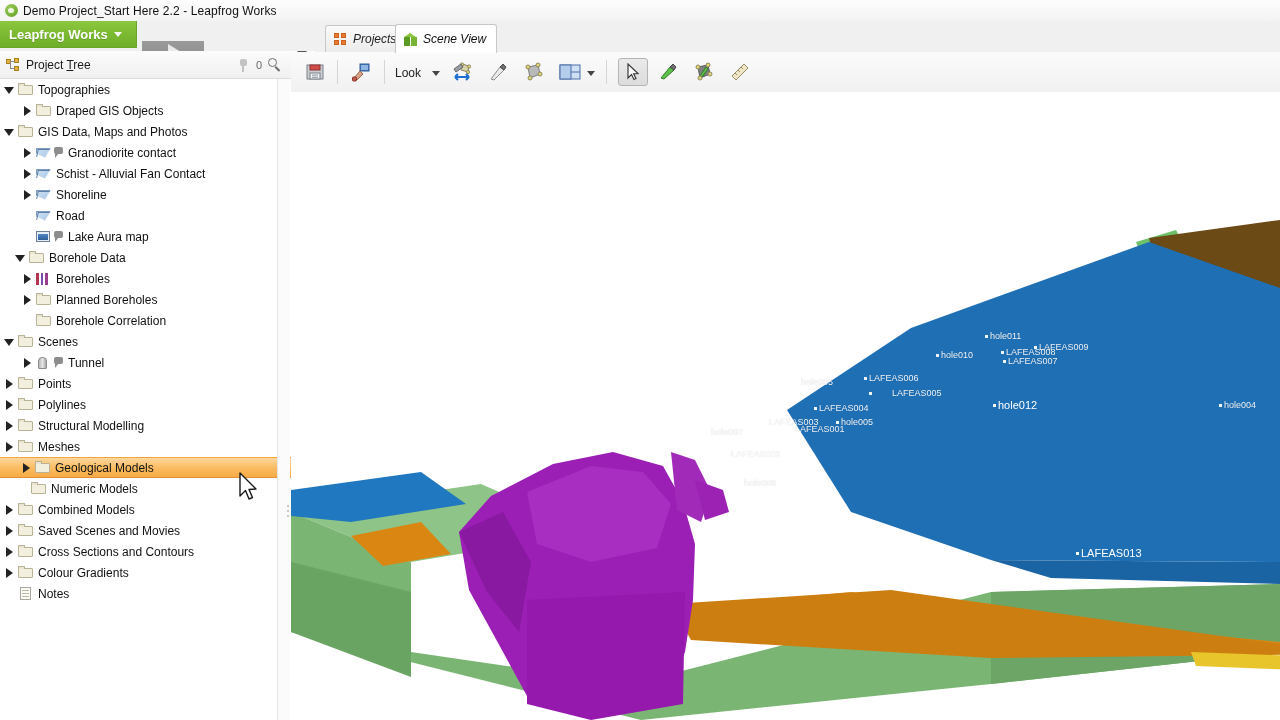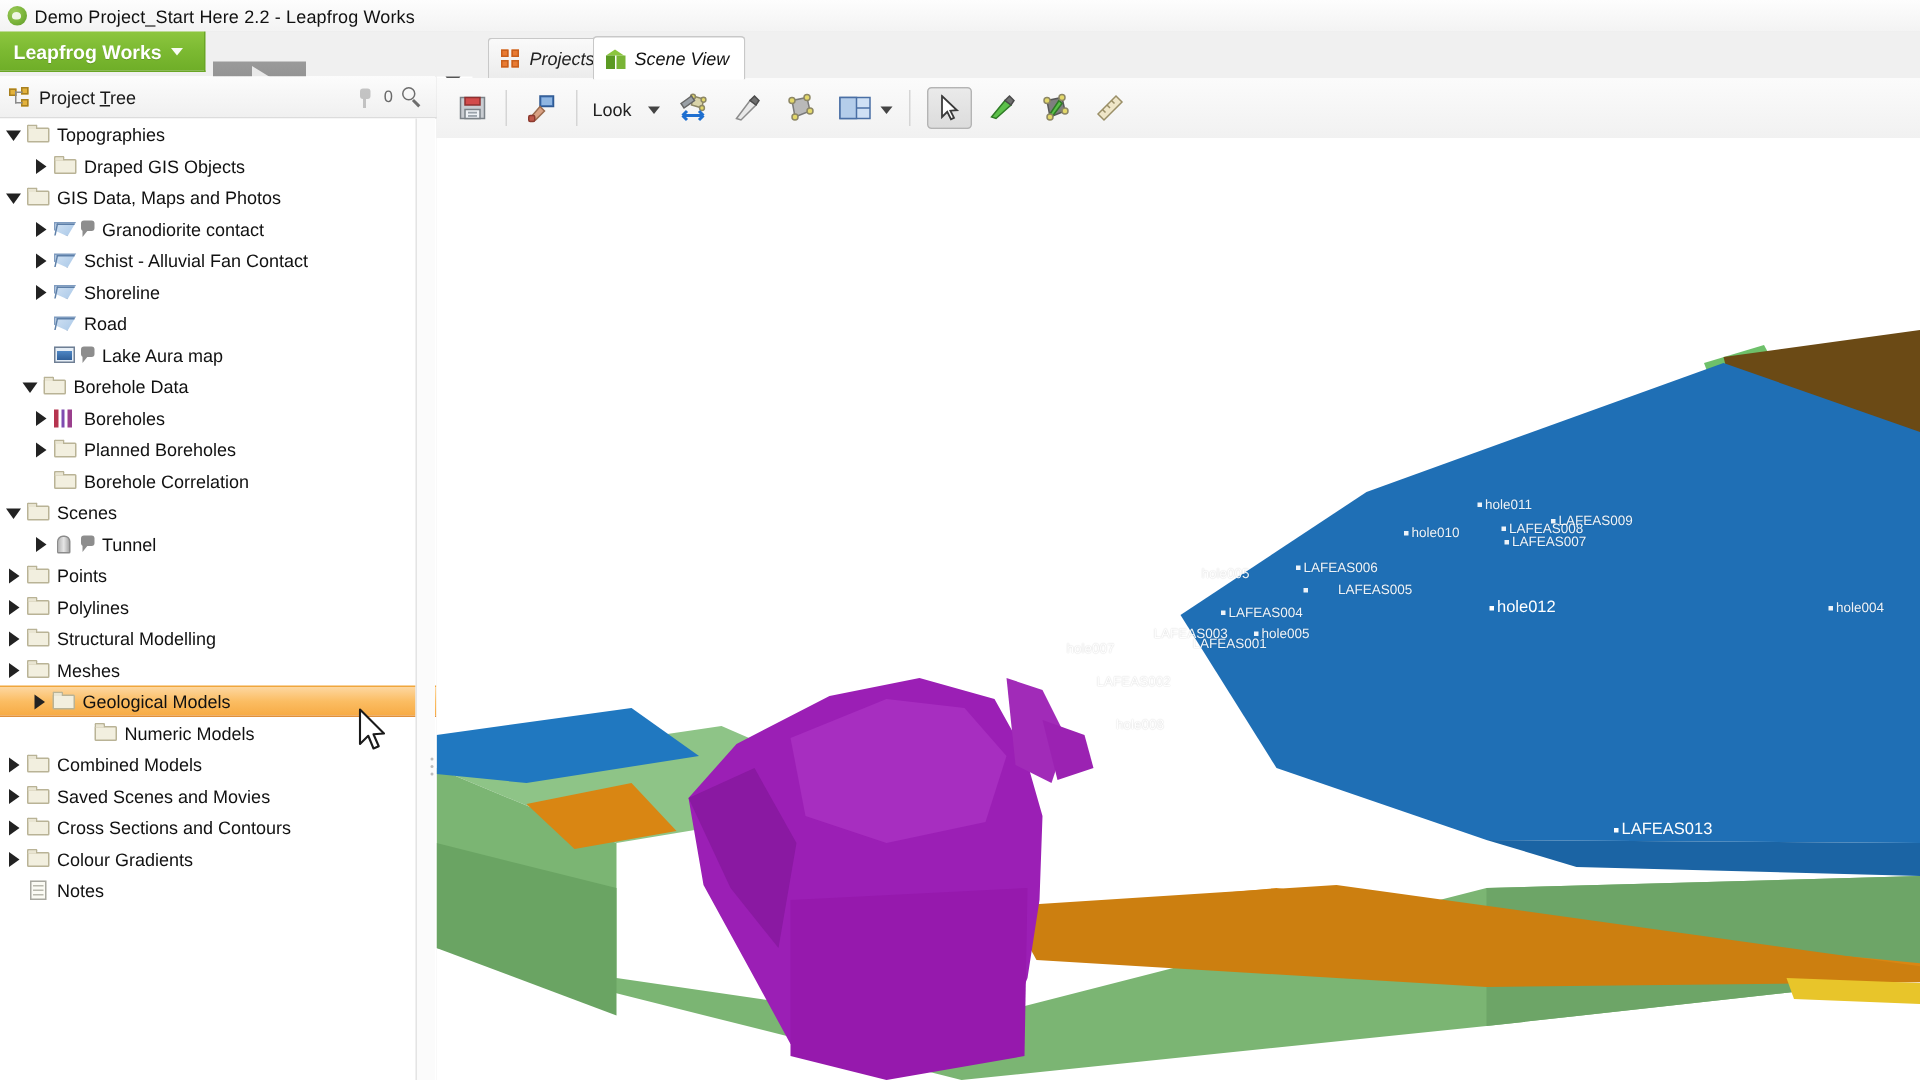--- a/index.html
+++ b/index.html
@@ -534,21 +534,21 @@
         <div class="trow" style="padding-left: 3px;">
           <span class="arrow collapsed"></span>
           <span class="ic ic-folder"></span>
           <span class="lbl">Meshes</span>
         </div>
         <div class="trow sel" style="padding-left: 20px;">
           <span class="arrow collapsed"></span>
           <span class="ic ic-folder"></span>
           <span class="lbl">Geological Models</span>
         </div>
-        <div class="trow" style="padding-left: 0; margin-left: 48px;">
+        <div class="trow" style="padding-left: 16px;">
           <span class="arrow"></span>
           <span class="ic ic-folder"></span>
           <span class="lbl">Numeric Models</span>
         </div>
         <div class="trow" style="padding-left: 3px;">
           <span class="arrow collapsed"></span>
           <span class="ic ic-folder"></span>
           <span class="lbl">Combined Models</span>
         </div>
         <div class="trow" style="padding-left: 3px;">

